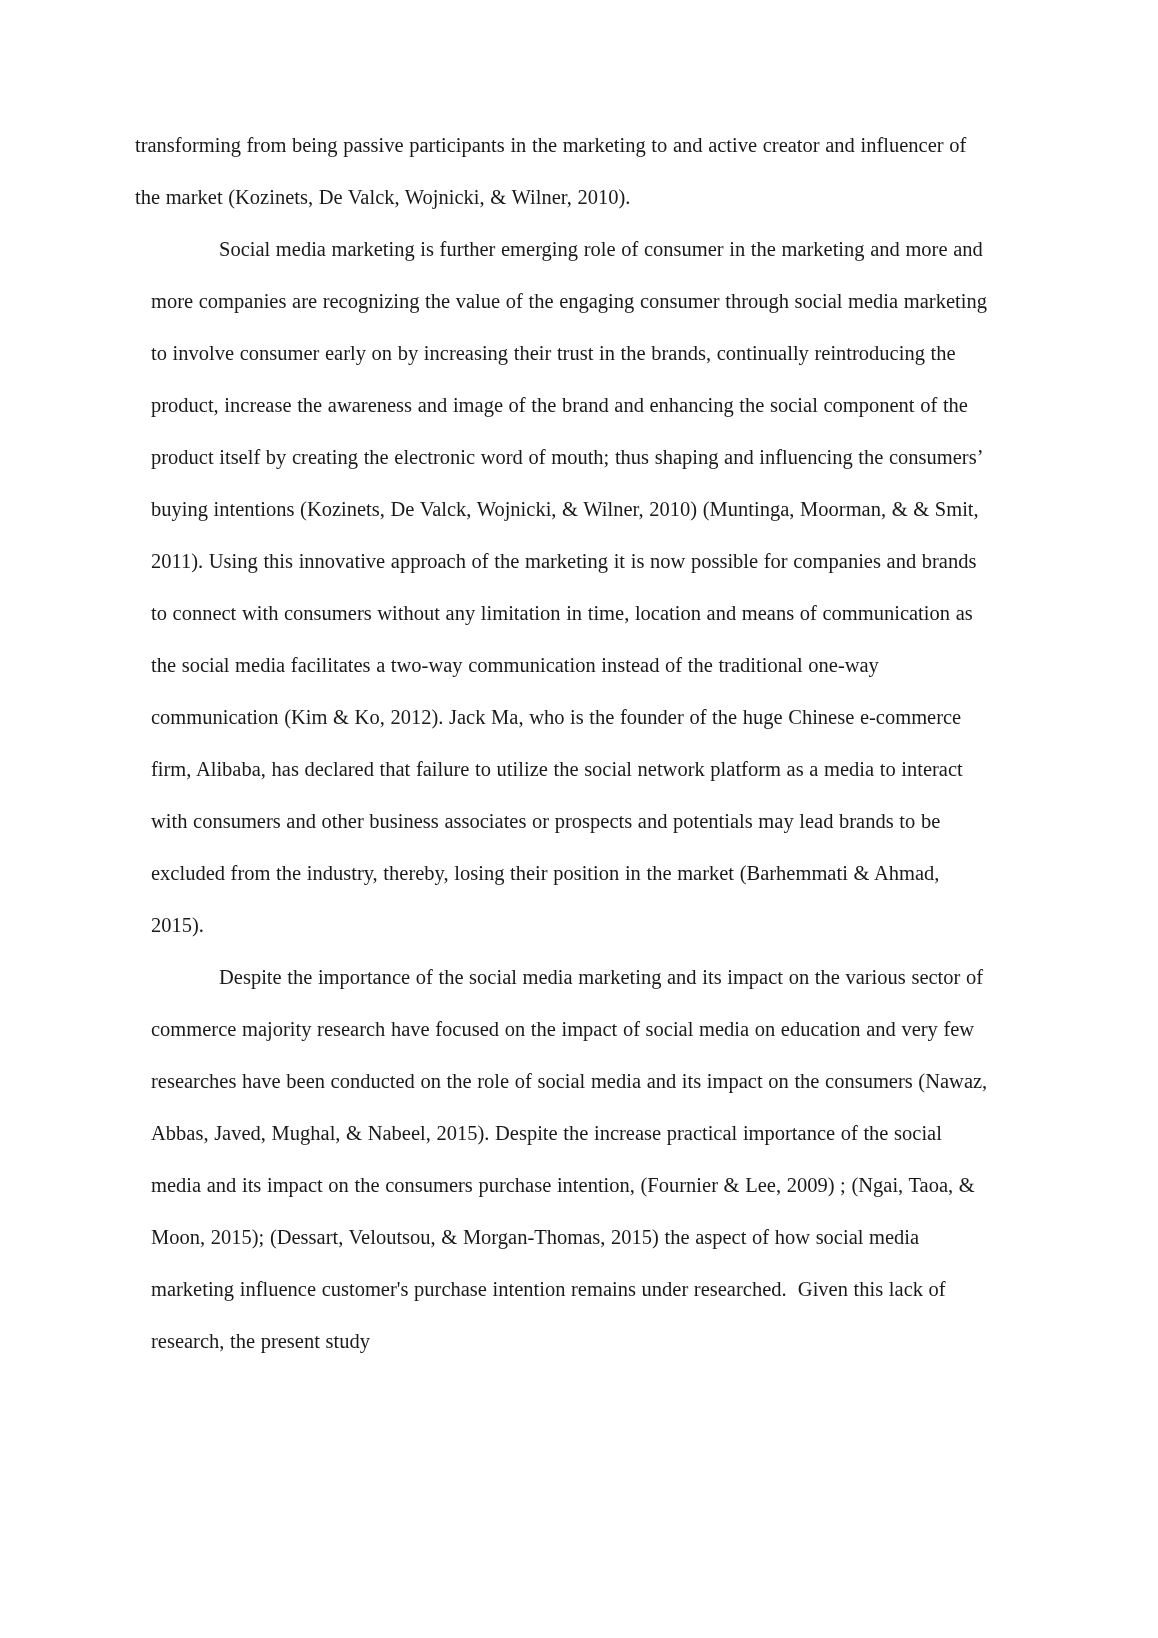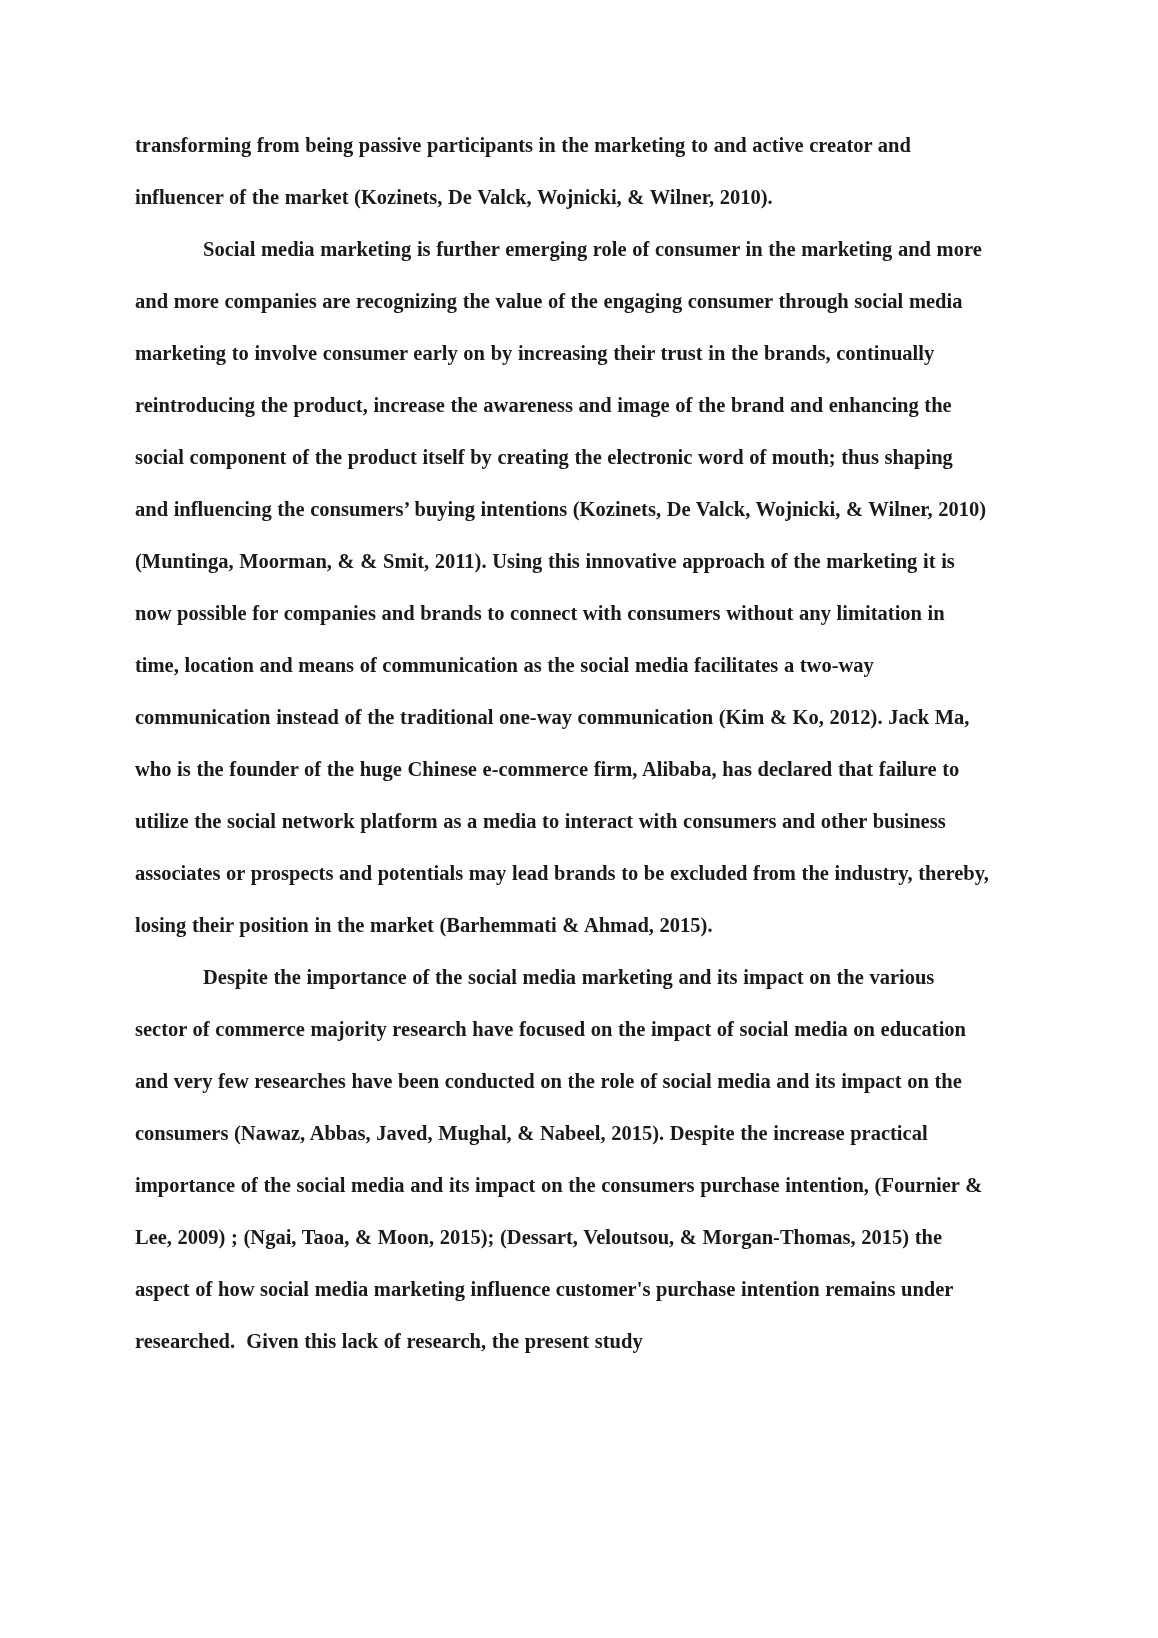--- a/index.html
+++ b/index.html
@@ -10,32 +10,32 @@
   .page {
     position: relative;
     width: 1158px;
     min-height: 1638px;
     margin: 0 auto;
     background: #ffffff;
     box-sizing: border-box;
     padding: 119px 168px 60px 135px;
     font-family: "Liberation Serif", "DejaVu Serif", serif;
     color: #1a1a1a;
-    font-weight: bold;
   }
   .para {
     margin: 0;
     font-size: 20.5px;
     line-height: 52px;
     text-align: left;
     white-space: pre-wrap;
     word-spacing: 0.5px;
   }
   .para.indent {
     text-indent: 68px;
+    margin-left: 16px;
   }
 </style>
 </head>
 <body>
 
 <div class="page">
   <p class="para">transforming from being passive participants in the marketing to and active creator and influencer of the market (Kozinets, De Valck, Wojnicki, &amp; Wilner, 2010).</p>
   <p class="para indent">Social media marketing is further emerging role of consumer in the marketing and more and more companies are recognizing the value of the engaging consumer through social media marketing to involve consumer early on by increasing their trust in the brands, continually reintroducing the product, increase the awareness and image of the brand and enhancing the social component of the product itself by creating the electronic word of mouth; thus shaping and influencing the consumers’ buying intentions (Kozinets, De Valck, Wojnicki, &amp; Wilner, 2010) (Muntinga, Moorman, &amp; &amp; Smit, 2011). Using this innovative approach of the marketing it is now possible for companies and brands to connect with consumers without any limitation in time, location and means of communication as the social media facilitates a two-way communication instead of the traditional one-way communication (Kim &amp; Ko, 2012). Jack Ma, who is the founder of the huge Chinese e-commerce firm, Alibaba, has declared that failure to utilize the social network platform as a media to interact with consumers and other business associates or prospects and potentials may lead brands to be excluded from the industry, thereby, losing their position in the market (Barhemmati &amp; Ahmad, 2015).</p>
   <p class="para indent">Despite the importance of the social media marketing and its impact on the various sector of commerce majority research have focused on the impact of social media on education and very few researches have been conducted on the role of social media and its impact on the consumers (Nawaz, Abbas, Javed, Mughal, &amp; Nabeel, 2015). Despite the increase practical importance of the social media and its impact on the consumers purchase intention, (Fournier &amp; Lee, 2009) ; (Ngai, Taoa, &amp; Moon, 2015); (Dessart, Veloutsou, &amp; Morgan-Thomas, 2015) the aspect of how social media marketing influence customer's purchase intention remains under researched.  Given this lack of research, the present study</p>
 </div>

